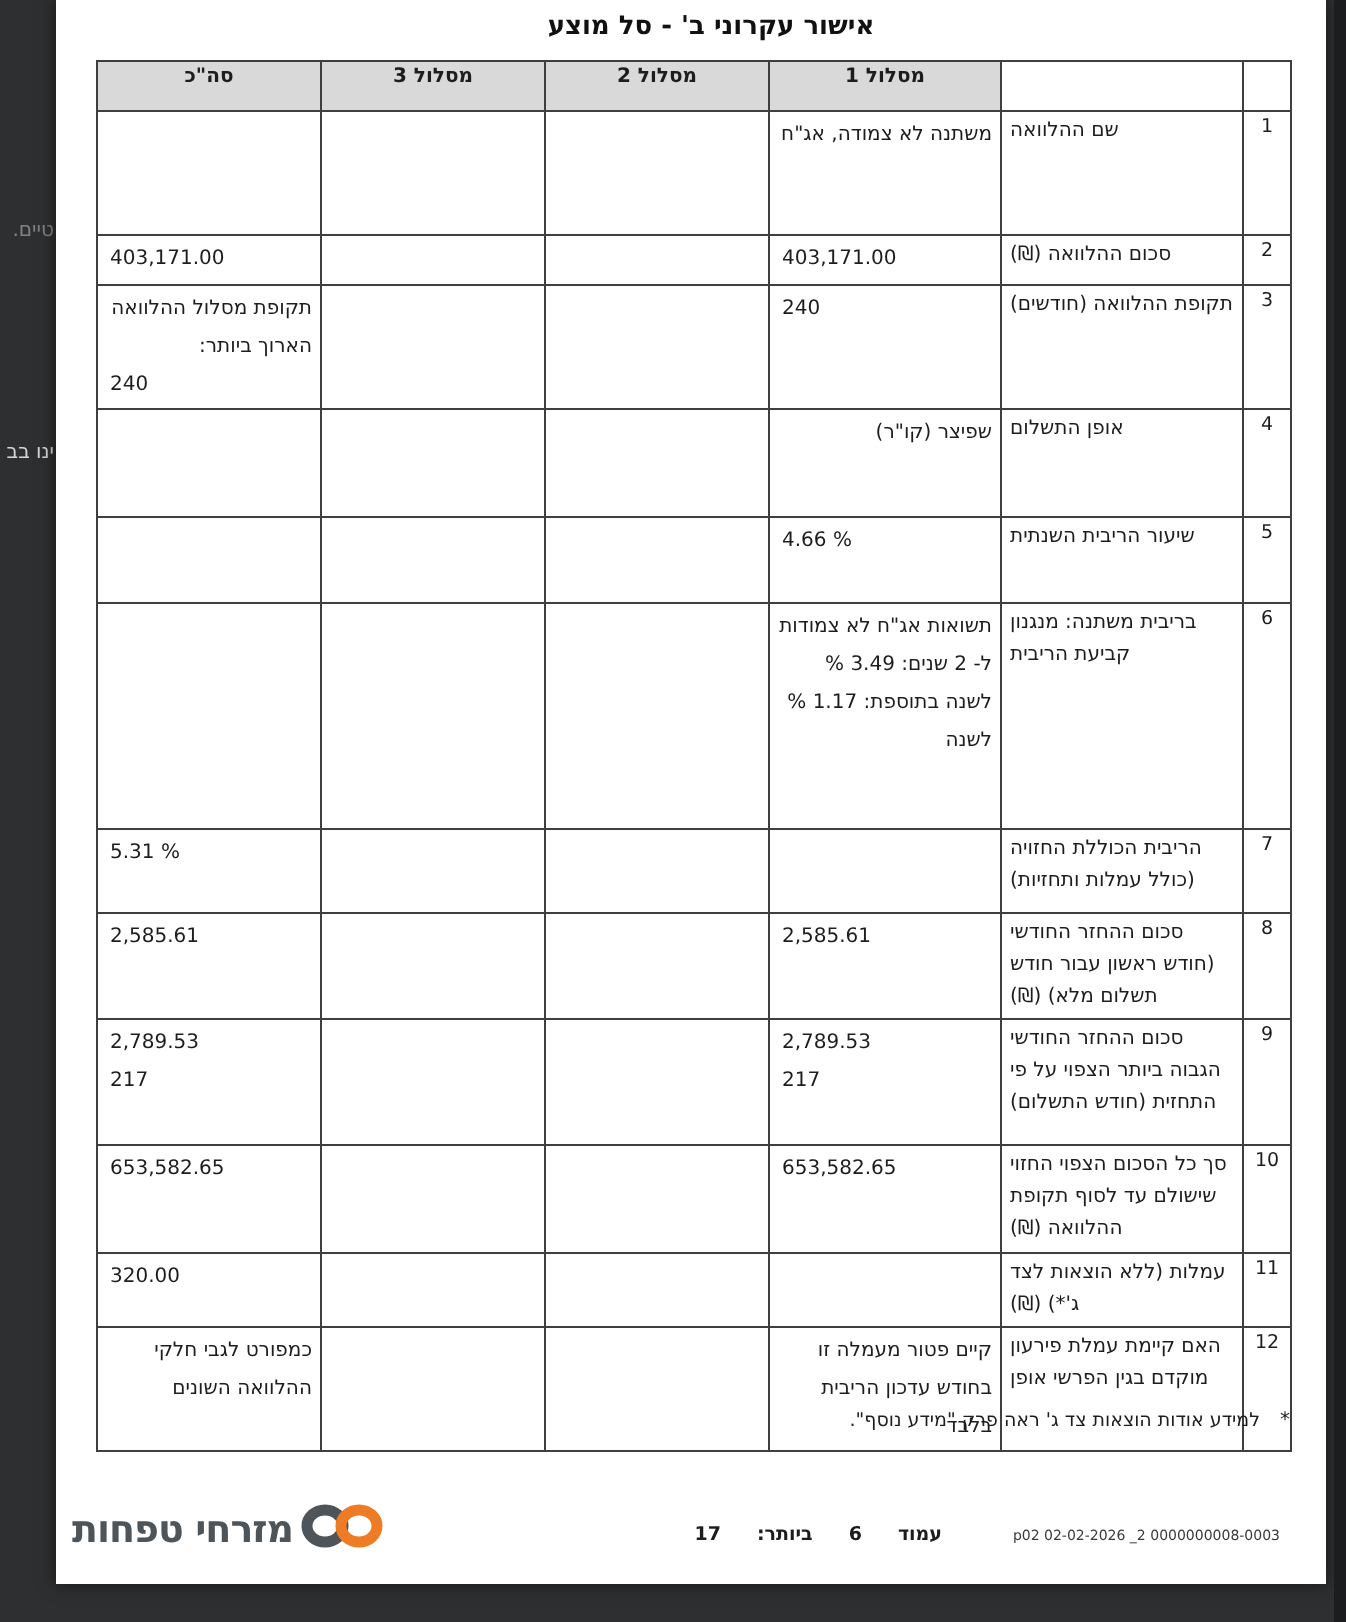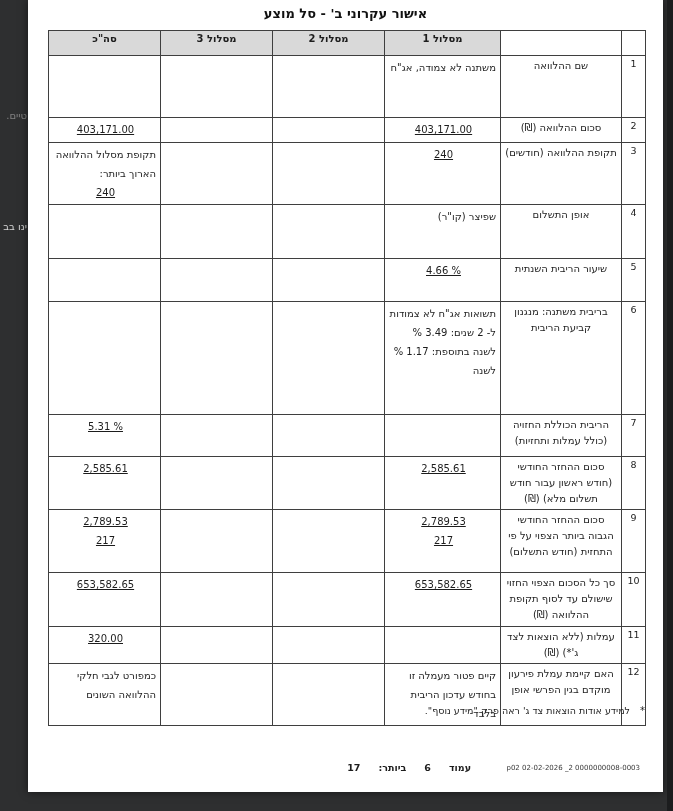--- a/index.html
+++ b/index.html
@@ -21,45 +21,45 @@
   }
   .frag-1 { top: 110px; color: #828282; }
   .frag-2 { top: 194px; color: #d6d6d6; margin-top: 27px; }
 
   .page {
     position: absolute; left: 28px; top: 0; width: 635px; height: 792px;
     background: #ffffff;
     box-shadow: 0 0 8px rgba(0,0,0,0.55);
   }
   .title {
-    position: absolute; top: 6px; left: 0; width: 100%;
+    position: absolute; top: 6px; left: 10px; width: 100%;
     text-align: center; direction: rtl;
     font-size: 13px; font-weight: bold; color: #111;
   }
 
   table.main-table {
     position: absolute; left: 20px; top: 30px; width: 597px;
     border-collapse: collapse; table-layout: fixed;
     direction: rtl;
     font-size: 10px; color: #1d1d1d;
   }
   table.main-table th, table.main-table td {
     border: 1px solid #3f3f3f;
     vertical-align: top;
     padding: 2px 4px;
     overflow: hidden;
   }
   table.main-table thead tr { height: 25px; }
   th.hdr-shaded { background: #d9d9d9; font-weight: bold; text-align: center; vertical-align: middle; font-size: 10px; }
   th.hdr-plain { background: #ffffff; }
   td.cell-num { text-align: center; font-size: 9.5px; padding-top: 4px; }
-  td.cell-label { text-align: center; line-height: 1.6; }
+  td.cell-label { text-align: left; line-height: 1.6; }
   td.cell-val { text-align: right; }
   td.cell-val div { line-height: 1.9; }
-  td.cell-val div.num { direction: ltr; text-align: center; padding-left: 2px; text-decoration: underline; }
+  td.cell-val div.num { direction: ltr; text-align: left; padding-left: 2px; }
 
   .footnote {
     position: absolute; top: 705px; right: 18px;
     direction: rtl; display: flex; gap: 10px; align-items: flex-start;
     font-size: 9.5px; color: #1d1d1d;
   }
   .footnote .marker { font-size: 10px; }
 
   .footer-logo {
     position: absolute; left: 8px; top: 750px;
@@ -307,20 +307,29 @@
             </td>
           </tr>
         </tbody>
     </table>
 
     <div class="footnote">
       <span class="marker">*</span>
       <span>למידע אודות הוצאות צד ג' ראה פרק "מידע נוסף".</span>
     </div>
 
+    <div class="footer-logo">
+      <span class="logo-text">מזרחי טפחות</span>
+      <span>
+        <svg width="42" height="26" viewBox="0 0 42 26">
+          <ellipse cx="12.5" cy="13" rx="9" ry="8" fill="none" stroke="#4d545a" stroke-width="5.5"></ellipse>
+          <ellipse cx="29.5" cy="13" rx="9" ry="8" fill="none" stroke="#ee7c26" stroke-width="5.5"></ellipse>
+        </svg>
+      </span>
+    </div>
 
     <div class="page-info">
       <span>עמוד</span>
       <span>6</span>
       <span>ביותר:</span>
       <span>17</span>
     </div>
 
     <div class="doc-code">p02 02-02-2026 _2 0000000008-0003</div>
 

